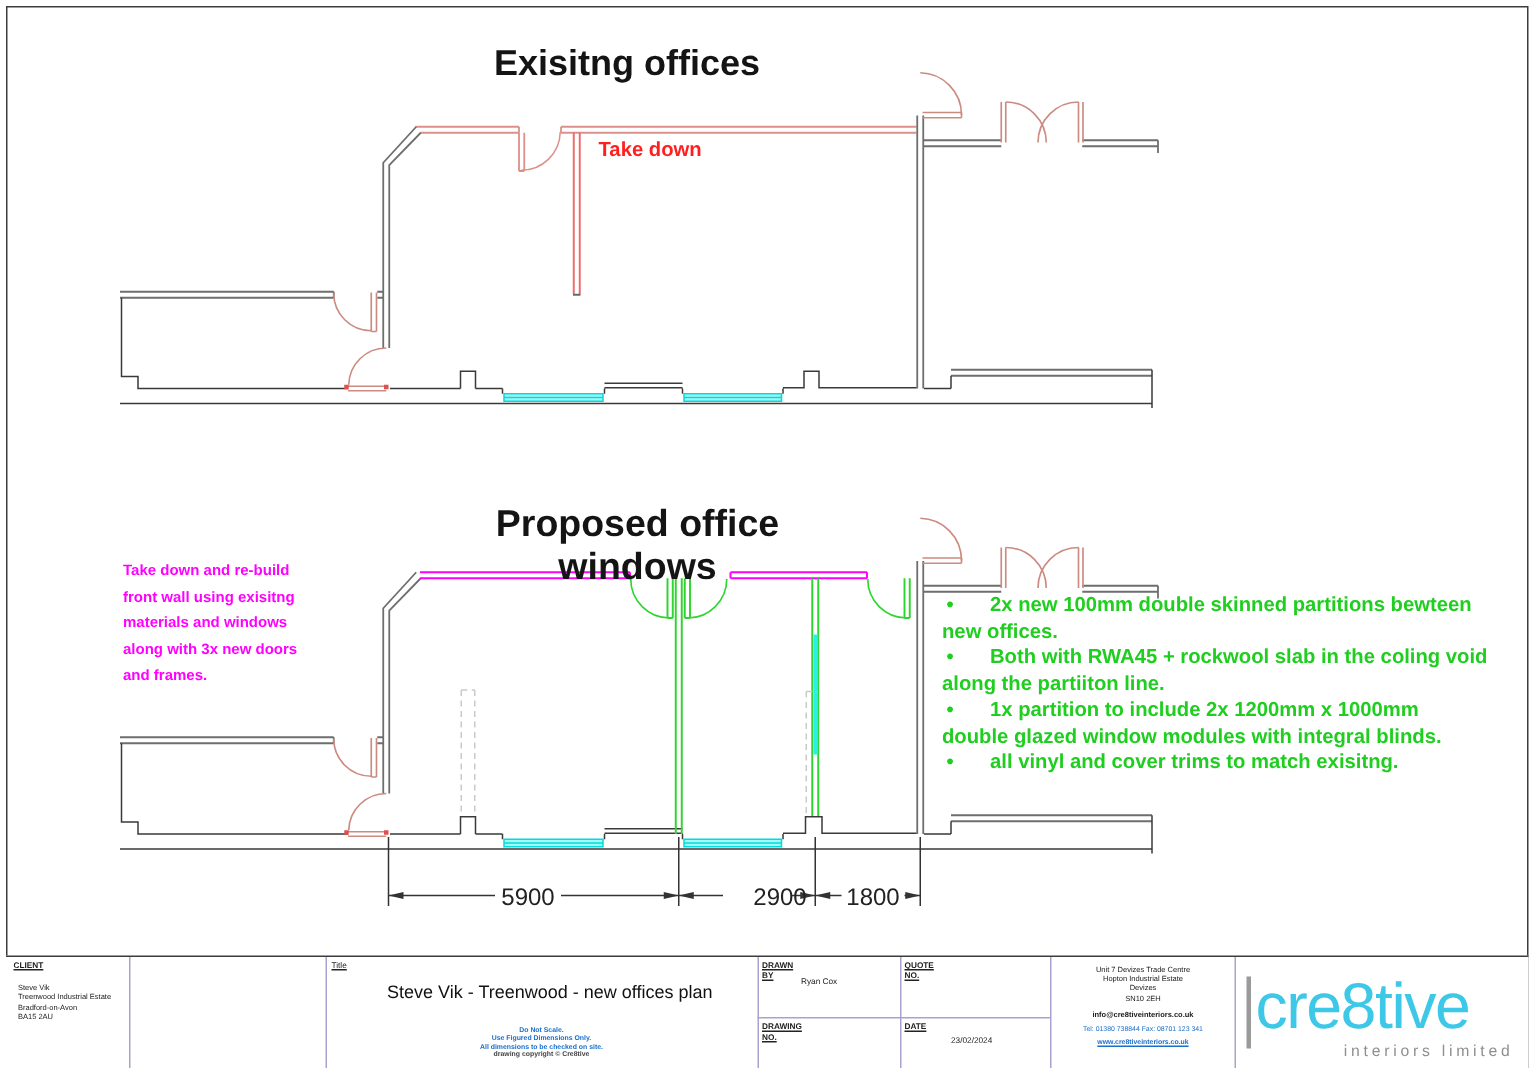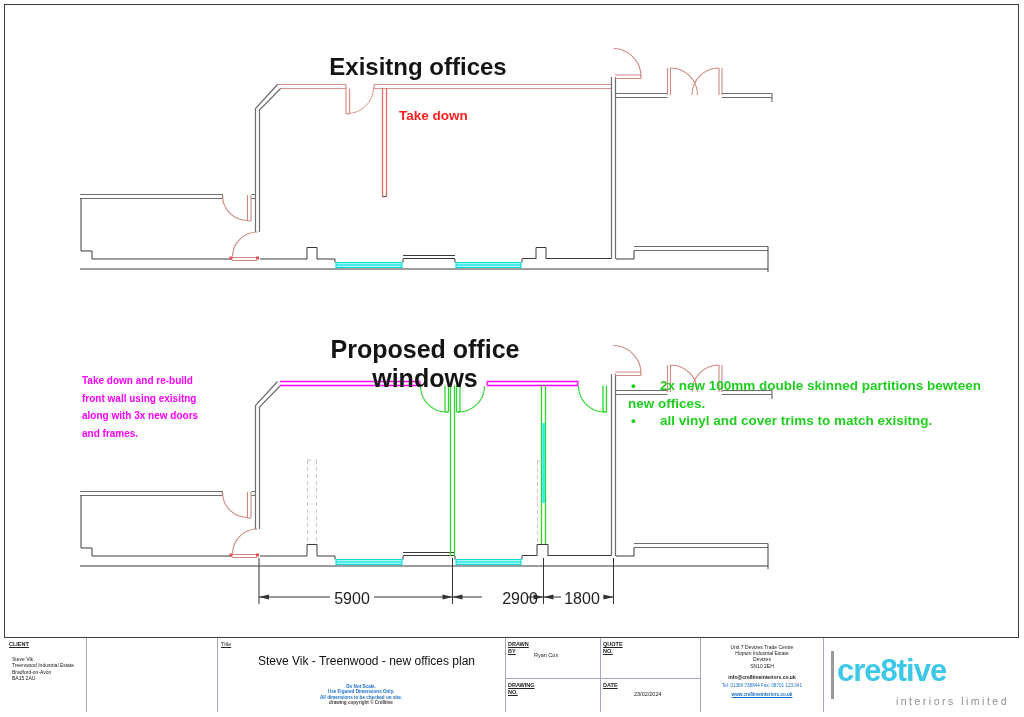--- a/index.html
+++ b/index.html
@@ -3,42 +3,42 @@
 <meta charset="utf-8">
 <style>
   html,body{margin:0;padding:0;background:#ffffff;}
   body{width:1024px;height:717px;position:relative;overflow:hidden;
        font-family:"Liberation Sans",sans-serif;-webkit-font-smoothing:antialiased;}
   .page-border{position:absolute;left:4px;top:4px;width:1015px;height:708px;
        border:1px solid #3c3c3c;box-sizing:border-box;}
   svg{position:absolute;left:0;top:0;}
   .ovl{position:absolute;}
   .plan-title{font-size:24px;font-weight:600;color:#141414;text-align:center;letter-spacing:0px;}
-  .take-down{font-size:13.5px;font-weight:700;color:#ff1f1f;margin-top:16px;}
+  .take-down{font-size:13.5px;font-weight:700;color:#ff1f1f;}
   .magenta-note{font-size:10px;line-height:17.6px;font-weight:600;color:#ff00ff;width:195px;}
   .green-note{font-size:13.5px;line-height:17.5px;font-weight:600;color:#1fce1f;width:384px;}
   .green-note .gb{display:inline-block;width:29px;padding-left:3px;}
   .dim-label{font-size:16px;color:#222;text-align:center;width:44px;}
   
   .tblock{position:absolute;left:4px;top:637px;width:1015px;height:75px;
           border-top:1px solid #3c3c3c;box-sizing:border-box;background:#fff;}
   .vline{position:absolute;top:0;bottom:0;width:1px;background:#a9a2cc;}
   .hline{position:absolute;height:1px;background:#a9a2cc;}
   .lbl{position:absolute;font-size:5.5px;font-weight:700;color:#222;
        text-decoration:underline;white-space:pre-line;line-height:6.5px;}
   .tiny{position:absolute;font-size:5px;line-height:6.4px;color:#1a1a1a;}
   .dwg-title{position:absolute;font-size:12px;color:#111;font-weight:500;}
   .disc{position:absolute;text-align:center;font-size:4.6px;line-height:5.4px;color:#1a6ecb;font-weight:600;}
   .disc .last{color:#444;}
   .addr{position:absolute;text-align:center;font-size:5px;line-height:6.2px;color:#1a1a1a;}
   .addr .email{margin-top:5px;font-weight:600;}
   .addr .tel{color:#1a6ecb;margin-top:3px;font-size:4.6px;}
   .addr .web{color:#1a6ecb;margin-top:3px;font-size:4.6px;text-decoration:underline;font-weight:600;}
   .logo-bar{position:absolute;width:2.5px;height:48px;background:#9a9a9a;}
-  .logo-txt{position:absolute;font-size:31px;font-weight:700;color:#3ec8e8;letter-spacing:-1px;line-height:42px;}
+  .logo-txt{position:absolute;font-size:43px;font-weight:400;color:#3ec8e8;letter-spacing:-1px;line-height:42px;}
   .logo-sub{position:absolute;font-size:10.5px;color:#8f8f8f;letter-spacing:2.5px;}
 </style>
 </head>
 <body>
 
 <div class="page-border"></div>
 
 <svg width="1024" height="634" viewBox="0 0 1024 634">
 
   <g fill="none">
@@ -157,33 +157,36 @@
         <polygon points="452.5,597 442.5,594.6 442.5,599.4"></polygon>
         <polygon points="452.5,597 462.5,594.6 462.5,599.4"></polygon>
         <polygon points="543.5,597 533.5,594.6 533.5,599.4"></polygon>
         <polygon points="543.5,597 553.5,594.6 553.5,599.4"></polygon>
         <polygon points="613.5,597 603.5,594.6 603.5,599.4"></polygon>
       </g>
     </g>
   </g>
 </svg>
 
-<div class="ovl plan-title" style="left:318px;top:29px;width:200px;margin-top:24px;">Exisitng offices</div>
+<div class="ovl plan-title" style="left:318px;top:29px;width:200px;">Exisitng offices</div>
 <div class="ovl plan-title" style="left:302px;top:335px;width:246px;font-size:25px;">Proposed office windows</div>
 <div class="ovl take-down" style="left:399px;top:92px;">Take down</div>
 
 <div class="ovl magenta-note" style="left:82px;top:372px;">
   <div>Take down and re-build</div>
   <div>front wall using exisitng</div>
+  <div>materials and windows</div>
   <div>along with 3x new doors</div>
   <div>and frames.</div>
 </div>
 
-<div class="ovl green-note" style="left:628px;top:377px;">
+<div class="ovl green-note" style="left:628px;top:394px;">
   <div><span class="gb">•</span><span>2x new 100mm double skinned partitions bewteen</span><br><span>new offices.</span></div>
+  <div><span class="gb">•</span><span>Both with RWA45 + rockwool slab in the coling void</span><br><span>along the partiiton line.</span></div>
+  <div><span class="gb">•</span><span>1x partition to include 2x 1200mm x 1000mm</span><br><span>double glazed window modules with integral blinds.</span></div>
   <div><span class="gb">•</span><span>all vinyl and cover trims to match exisitng.</span></div>
 </div>
 
 <div class="ovl dim-label" style="left:330px;top:590px;">5900</div>
 <div class="ovl dim-label" style="left:498px;top:590px;">2900</div>
 <div class="ovl dim-label" style="left:560px;top:590px;">1800</div>
 
 <div class="tblock">
   <div class="vline" style="left:82px;"></div>
   <div class="vline" style="left:213px;"></div>

